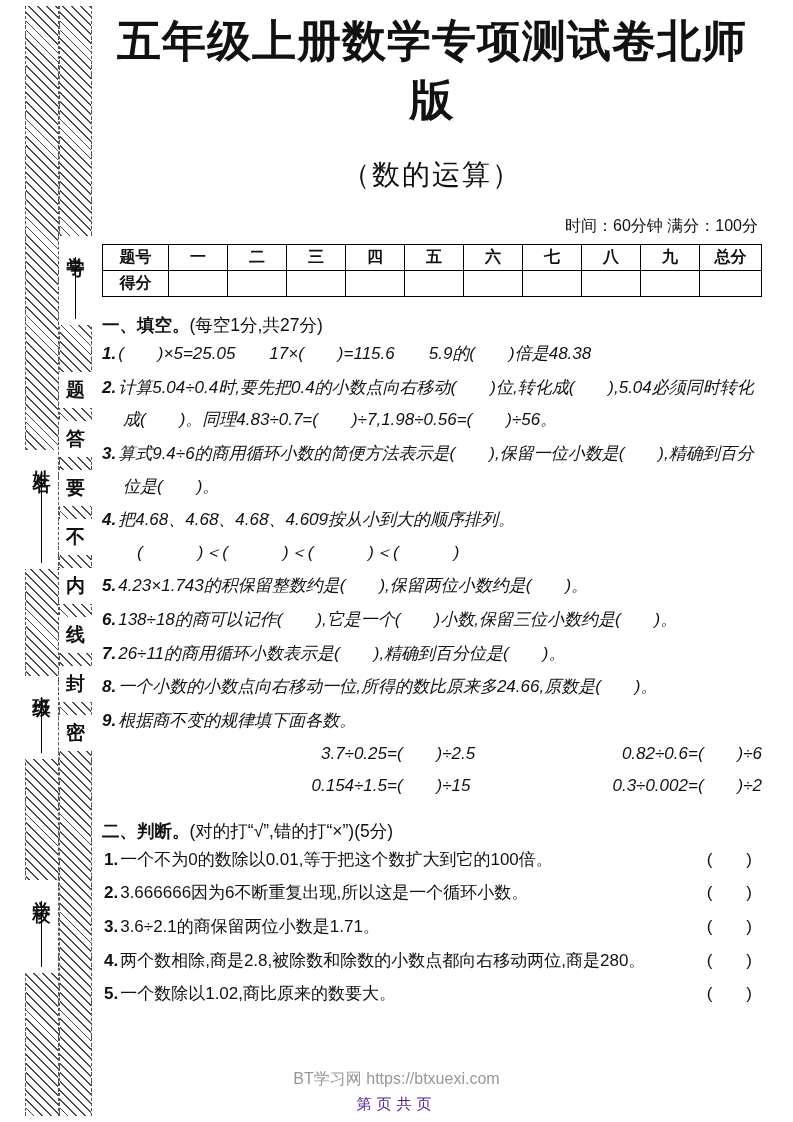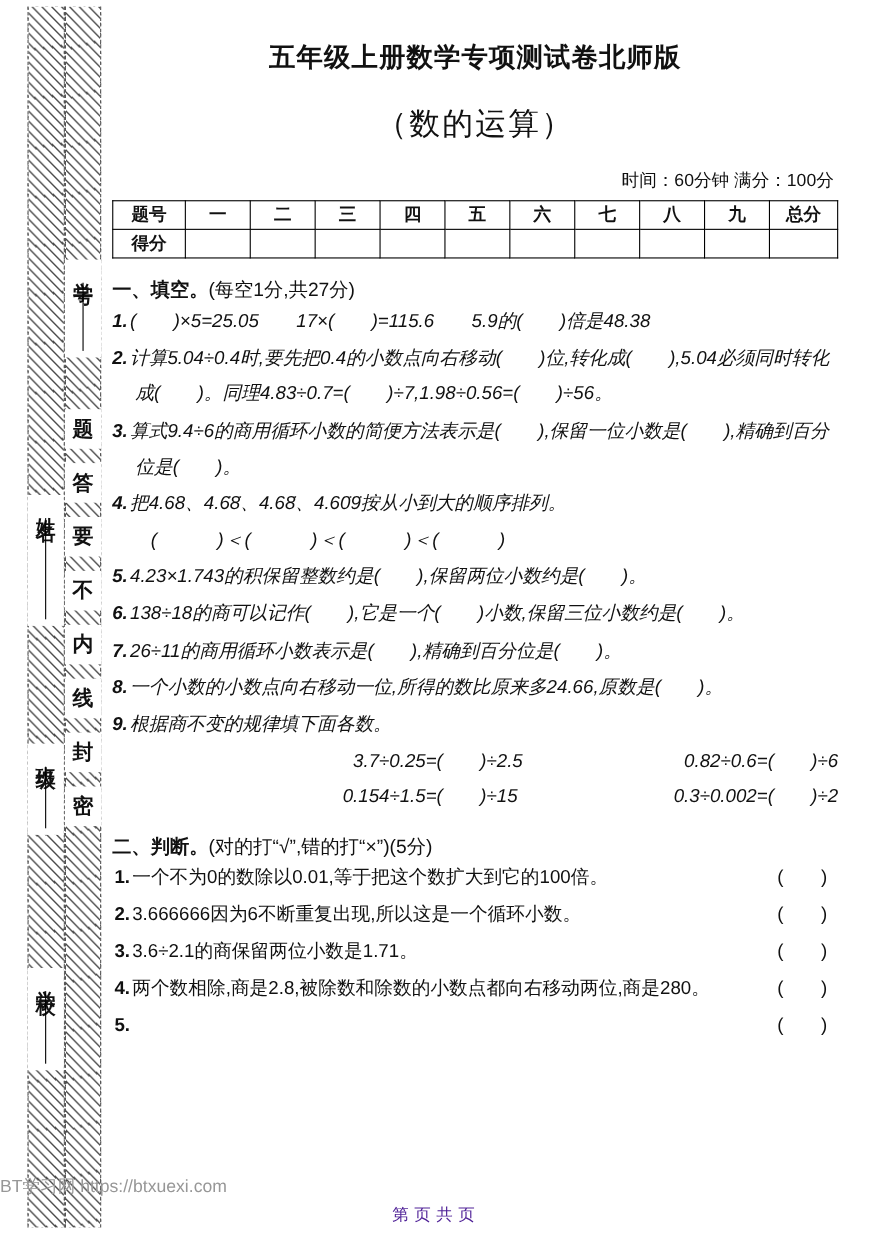--- a/index.html
+++ b/index.html
@@ -34,22 +34,22 @@
   }
   .vline { width:1.4px; background:#000; margin-top:7px; }
   .seal-char {
     position:absolute; left:59px; width:33px;
     text-align:center; font-size:19px; font-weight:bold;
     background:#fff; padding:5px 0; z-index:2;
   }
   
   .content { position:absolute; left:102px; top:0; width:660px; }
   .title {
-    margin-top:36px; text-align:center;
-    font-size:24px; font-weight:900; letter-spacing:1px;
+    margin-top:12px; text-align:center;
+    font-size:44px; font-weight:900; letter-spacing:1px;
   }
   .subtitle {
     margin-top:26px; text-align:center;
     font-size:28px; font-weight:normal; letter-spacing:2px;
   }
   .meta { margin-top:22px; text-align:right; font-size:16px; padding-right:4px; }
   table.score {
     margin-top:7px; width:100%; border-collapse:collapse; table-layout:fixed;
   }
   table.score td {
@@ -69,21 +69,21 @@
   .inum { font-weight:bold; padding-right:2px; }
   .subline { text-indent:0; padding-left:14px; letter-spacing:1px; }
   .eq-row { display:flex; text-indent:0; padding-left:12px;justify-content:flex-end; }
   .eq-row span:first-child { width:48%; }
   .jitem { display:flex; font-size:17px; line-height:1.92; padding-left:2px; margin-top:1px; }
   .jitem .jtext { }
   .jitem .jans { margin-left:auto; padding-right:10px; white-space:nowrap; }
   
   .watermark {
     position:absolute; left:0; right:0; bottom:32px;
-    text-align:left; color:#979797; font-size:16px;
+    text-align:center; color:#979797; font-size:16px;
   }
   .page-info {
     position:absolute; left:0; right:0; bottom:8px;
     text-align:center; color:#4c1d95; font-size:15px; letter-spacing:5px;
   }
 </style>
 </head>
 <body>
 
 <div class="page">
@@ -228,20 +228,21 @@
       <span class="jtext">3.6÷2.1的商保留两位小数是1.71。</span>
       <span class="jans">(　　)</span>
     </div>
     <div class="jitem">
       <span class="inum">4.</span>
       <span class="jtext">两个数相除,商是2.8,被除数和除数的小数点都向右移动两位,商是280。</span>
       <span class="jans">(　　)</span>
     </div>
     <div class="jitem">
       <span class="inum">5.</span>
+      <span class="jtext">一个数除以1.02,商比原来的数要大。</span>
       <span class="jans">(　　)</span>
     </div>
 
   </div>
 
   <div class="watermark">BT学习网 https://btxuexi.com</div>
   <div class="page-info">第页共页</div>
 
 </div>
 

